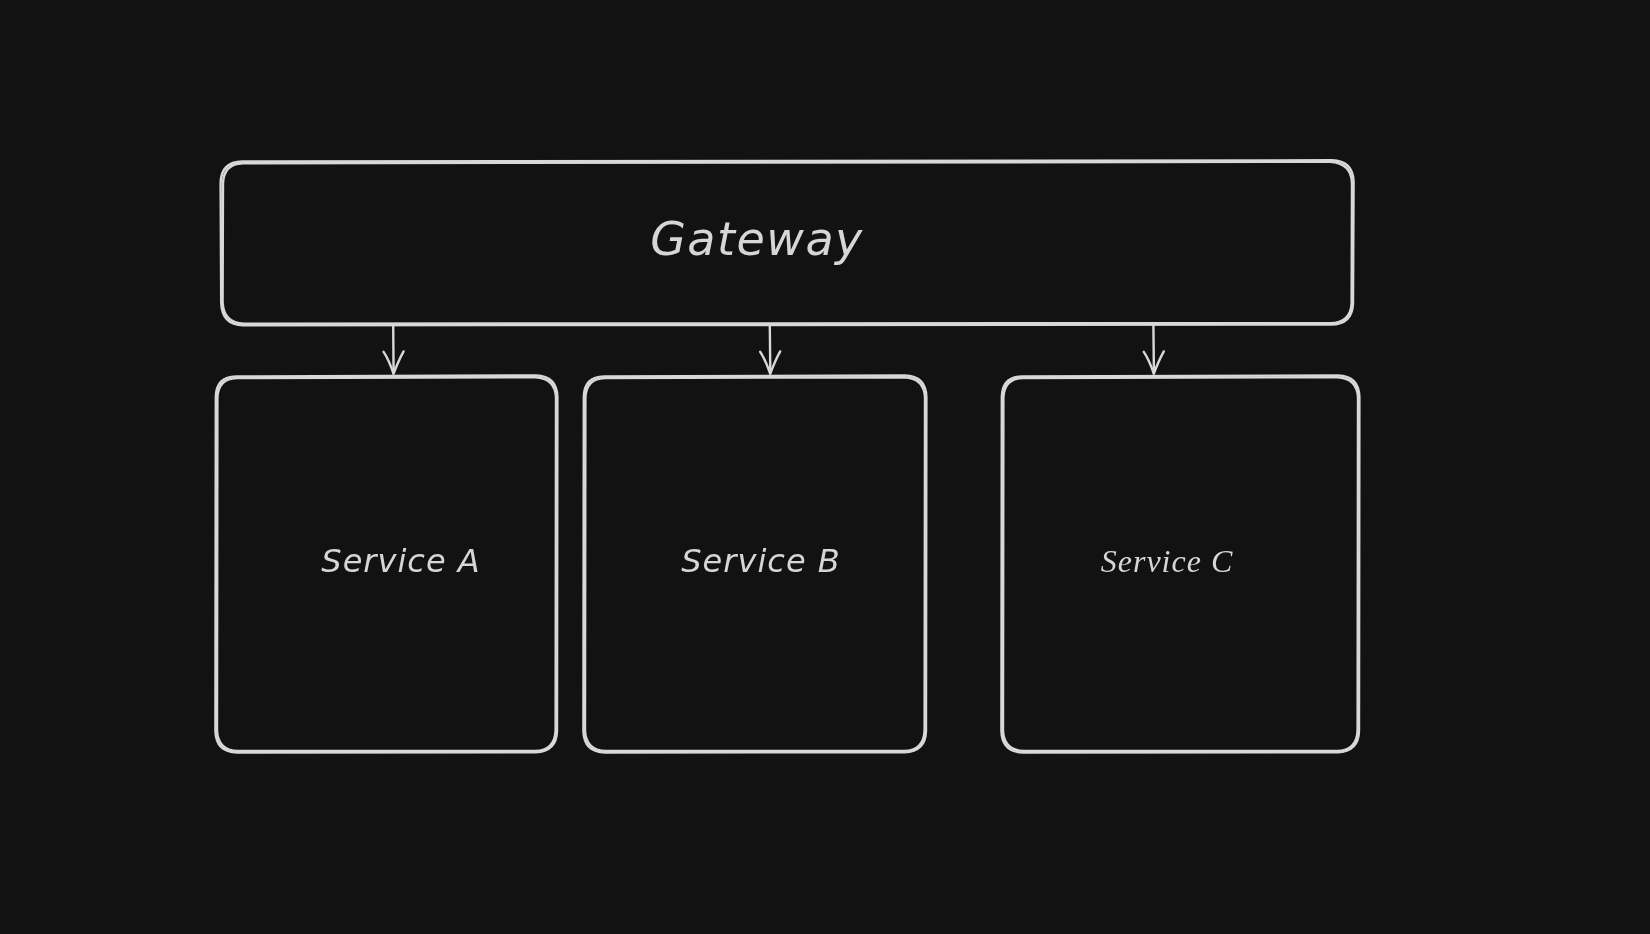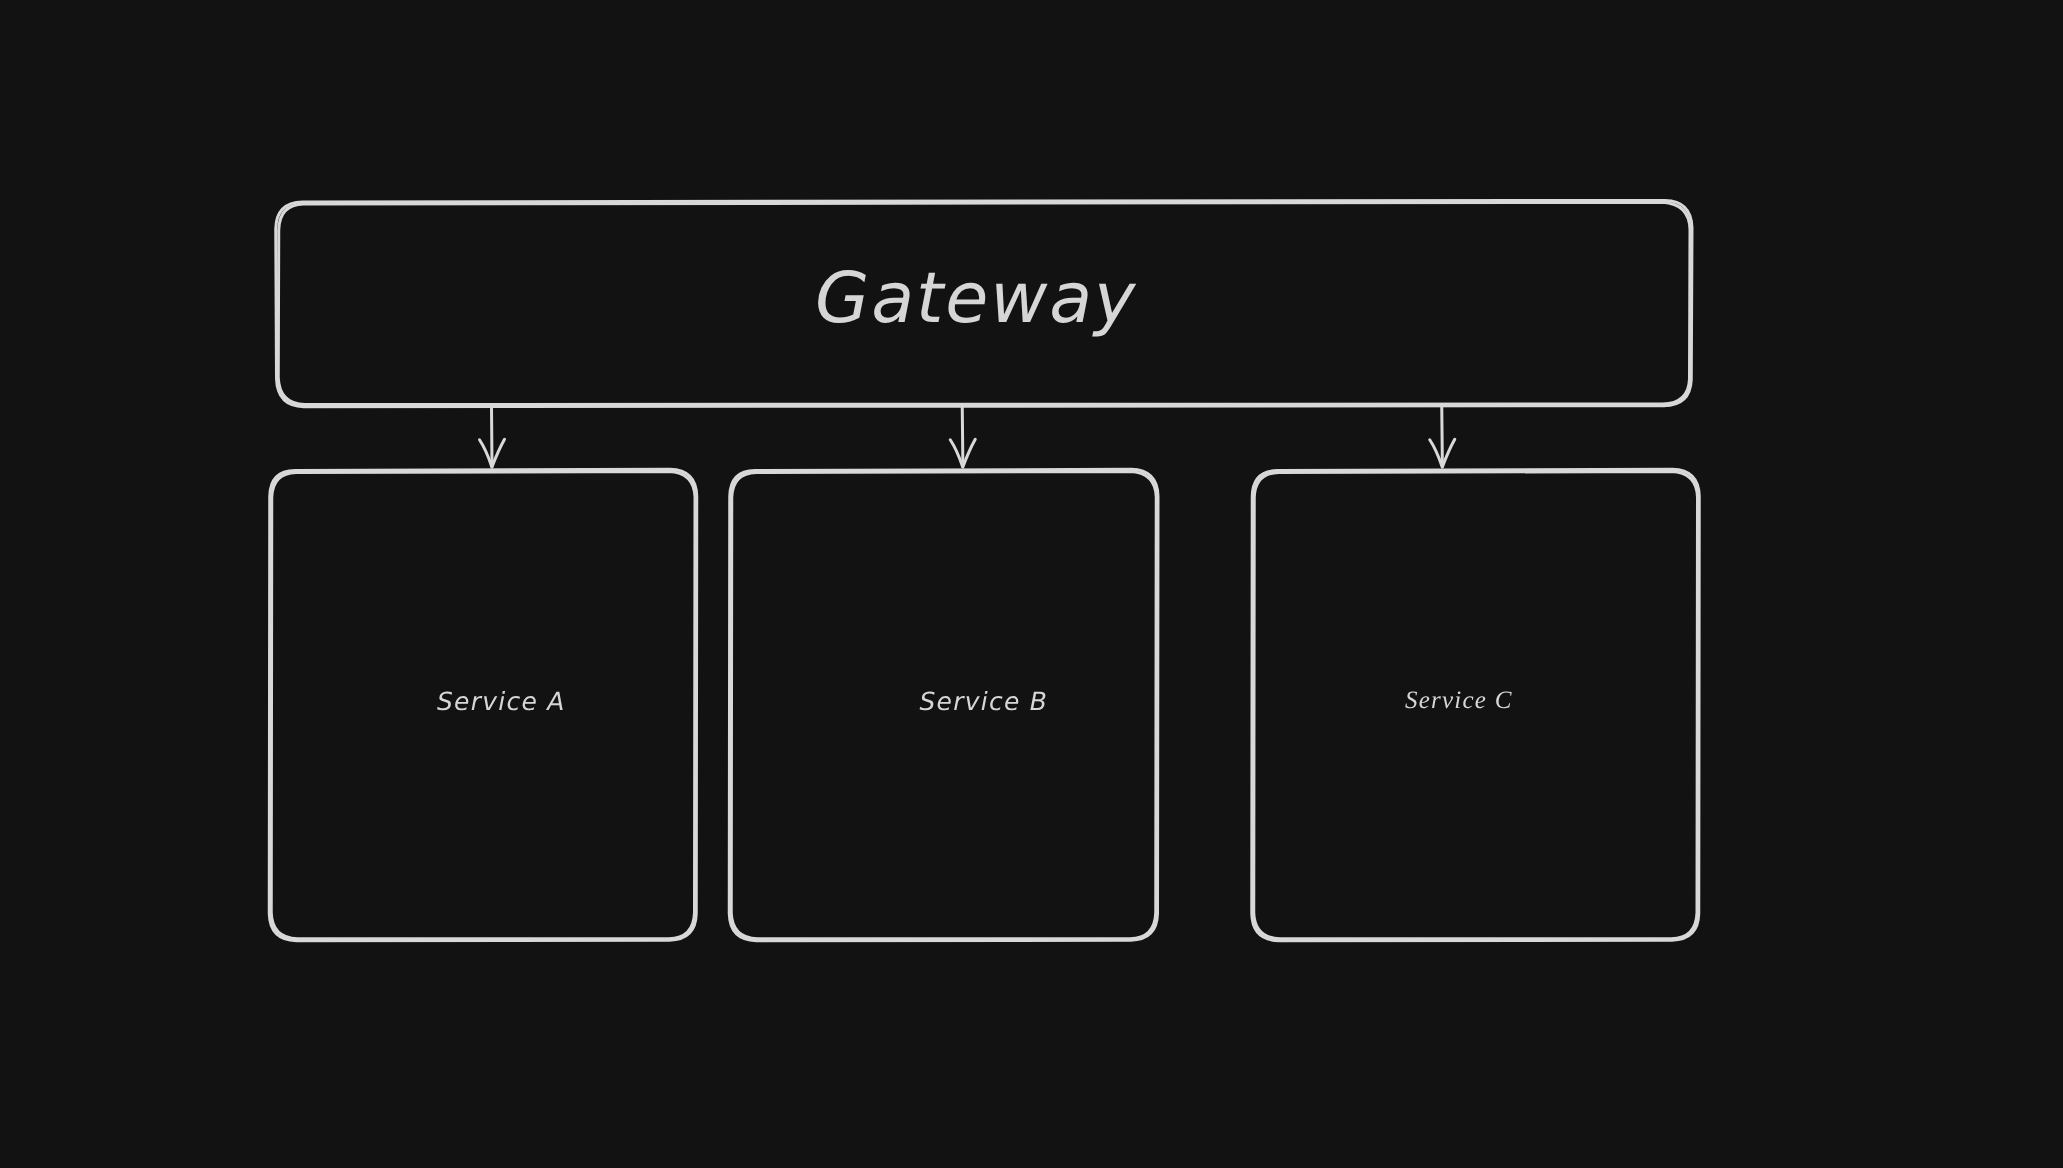--- a/index.html
+++ b/index.html
@@ -32,26 +32,25 @@
     font-family: "DejaVu Sans", "Liberation Sans", sans-serif;
     font-style: italic;
     font-weight: 400;
     letter-spacing: 0.5px;
     white-space: nowrap;
     transform: translate(-50%, -50%);
     text-align: center;
     user-select: none;
   }
   .label-gateway {
-    font-size: 56px;
+    font-size: 46px;
     letter-spacing: 1.5px;
-    margin-left: 24px;
   }
   .label-service {
-    font-size: 20px;
+    font-size: 32px;
     letter-spacing: 1px;
   }
 </style>
 </head>
 <body>
 
 <div id="canvas">
 
   <svg id="sketch-layer" viewBox="0 0 1650 934" xmlns="http://www.w3.org/2000/svg" fill="none" stroke="#d8d8d8" stroke-width="2.4" stroke-linecap="round" stroke-linejoin="round">
 
@@ -99,17 +98,17 @@
       <path d="M1153.4,325.6 L1153.9,372.5"></path>
       <path d="M1143.8,351.8 Q1149.2,360 1153.7,373.4"></path>
       <path d="M1163.8,351.4 Q1158.8,360.4 1153.9,373.6"></path>
     </g>
   </svg>
 
   <div class="node-label label-gateway" style="left:757px; top:239px;">Gateway</div>
 
   <div class="node-label label-service" style="left:401px; top:561px;">Service A</div>
 
-  <div class="node-label label-service" style="left:787px; top:561px;">Service B</div>
+  <div class="node-label label-service" style="left:761px; top:561px;">Service B</div>
 
   <div class="node-label label-service" style="left:1167px; top:561px;font-family:Liberation Serif, serif;">Service C</div>
 
 </div>
 
 </body></html>

